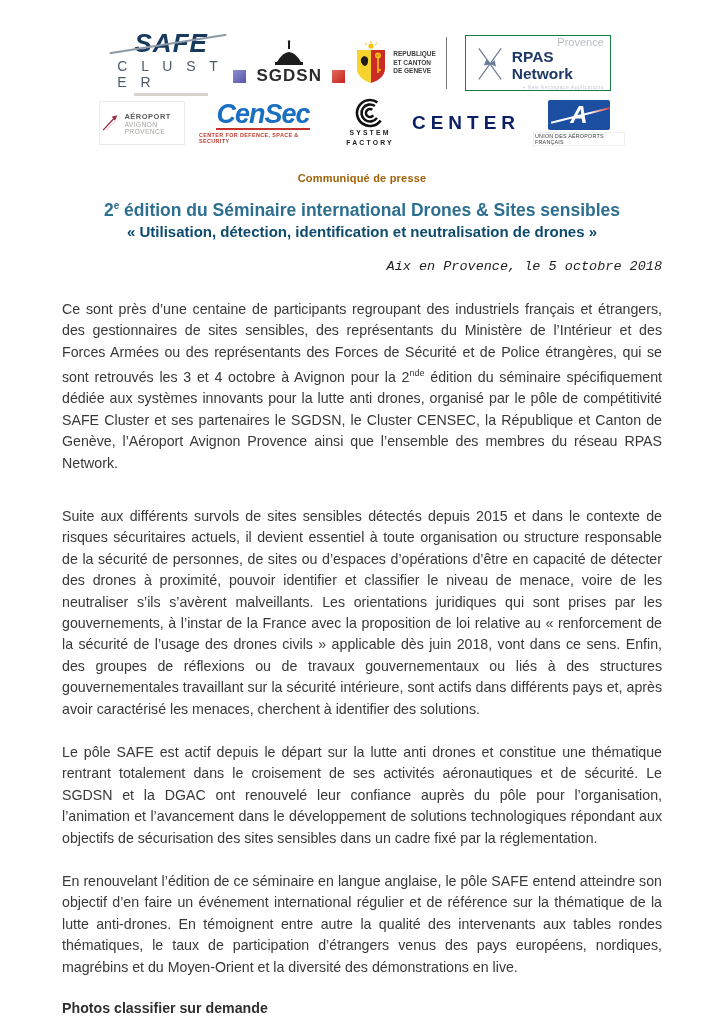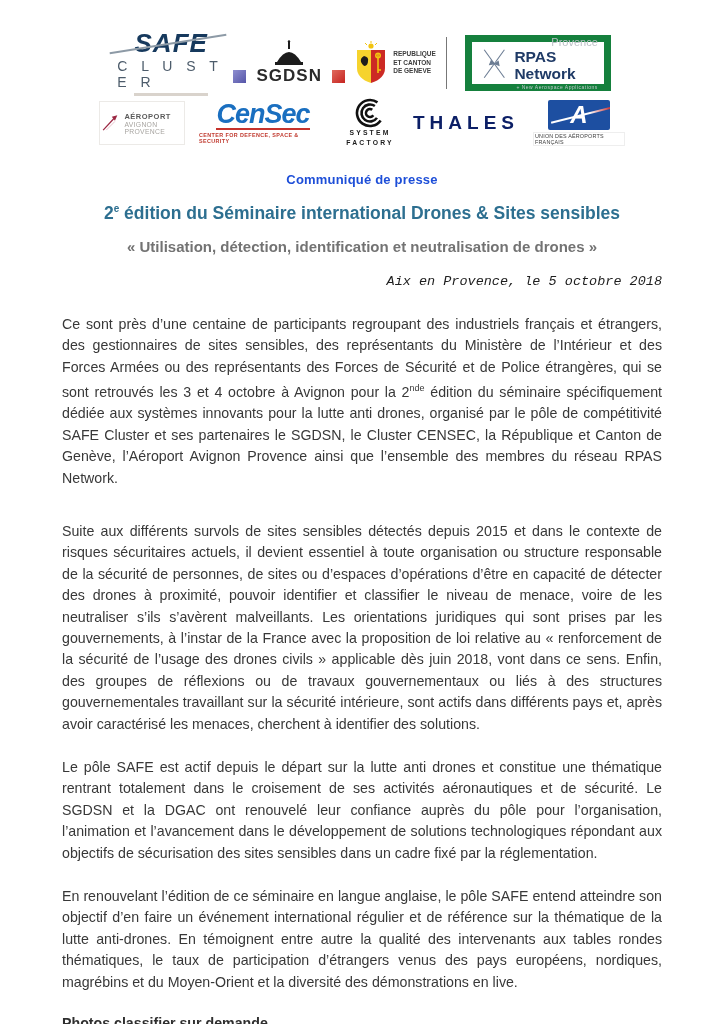--- a/index.html
+++ b/index.html
@@ -31,21 +31,21 @@
   .sgdsn-sq.left { background:linear-gradient(135deg,#8f8fd0,#5555a8); }
   .sgdsn-sq.right { background:linear-gradient(135deg,#e06a5d,#c62420); }
   .sgdsn-word { font-weight:bold; font-size:17px; color:#2b2b2b; letter-spacing:1px; }
 
   
   .geneve { flex-direction:row; gap:4px; align-items:center; }
   .geneve-text { font-size:6.5px; font-weight:bold; color:#3c3c3c; line-height:1.35; }
   .geneve-sep { width:1px; height:52px; background:#777; margin-left:6px; }
 
   
-  .rpas { width:146px; height:56px; border:7px solid #15803d; flex-direction:row; gap:4px; padding:3px 6px; background:#fff; }
+  .rpas { width:146px; height:56px; border:1px solid #15803d; flex-direction:row; gap:4px; padding:3px 6px; background:#fff; }
   .rpas-texts { display:flex; flex-direction:column; align-items:flex-end; }
   .rpas-region { font-size:11px; color:#b9bec4; line-height:1.1; }
   .rpas-name { font-size:15.5px; font-weight:bold; color:#1f3a66; line-height:1.1; }
   .rpas-tag { font-size:5px; color:#c3c8cd; letter-spacing:0.5px; margin-top:2px; }
 
   
   .avignon { width:86px; height:44px; border:1px solid #eceae7; flex-direction:row; gap:4px; background:#fff; }
   .avignon-texts { display:flex; flex-direction:column; }
   .avignon-l1 { font-size:7.5px; font-weight:bold; color:#5a5a5a; letter-spacing:0.5px; }
   .avignon-l2 { font-size:6.8px; color:#a7a4a0; letter-spacing:0.3px; }
@@ -64,24 +64,24 @@
   .thales-name { font-size:19px; font-weight:bold; letter-spacing:5px; color:#0c1f66; }
 
   
   .uaf { width:92px; }
   .uaf-badge { width:62px; height:30px; background:#1d4fa1; border-radius:2px; position:relative; display:flex; align-items:center; justify-content:center; overflow:hidden; }
   .uaf-letter { color:#ffffff; font-size:24px; font-weight:bold; font-style:italic; line-height:1; }
   .uaf-swoosh { position:absolute; left:2px; top:13px; width:72px; height:1.6px; background:linear-gradient(90deg,#ffffff 55%, #c33 85%, #ffffff 100%); transform:rotate(-14deg); }
   .uaf-tag { font-size:5.4px; color:#3c3c3c; margin-top:2px; letter-spacing:0.2px; border:1px solid #eee; padding:0 1px; }
 
   
-  .kicker { text-align:center; font-weight:bold; font-size:13px; color:#1d4ed8; margin-top:23px; letter-spacing:0.2px; }
+  .kicker { text-align:center; font-weight:bold; font-size:11px; color:#a16207; margin-top:23px; letter-spacing:0.2px; }
   .title { text-align:center; font-weight:bold; font-size:17.5px; color:#2d6f90; margin-top:16px; }
   .title sup { font-size:10px; }
-  .subtitle { text-align:center; font-weight:bold; font-size:15px; color:#737373; margin-top:14px; }
+  .subtitle { text-align:center; font-weight:bold; font-size:15px; color:#0c4a6e; margin-top:2px; }
   .dateline { text-align:right; font-style:italic; font-size:13.5px; color:#1f1f1f; margin-top:19px;font-family:Liberation Mono, monospace; }
 
   .body-text { margin-top:25px; }
   .para { font-size:14.2px; line-height:21.4px; text-align:justify; color:#383838; margin-bottom:22px; }
   .para sup { font-size:9px; }
 
   .photos-note { font-weight:bold; font-size:14.2px; color:#2f2f2f; margin-top:10px; }
 </style>
 </head>
 <body>
@@ -182,21 +182,21 @@
             <path d="M15 2 a13 13 0 1 0 13 13" stroke-width="2.6"></path>
           </g>
         </svg>
         <div class="sysfac-text">
           <div>SYSTEM</div>
           <div>FACTORY</div>
         </div>
       </div>
 
       <div class="logo-box thales">
-        <span class="thales-name">THALES</span>
+        <span class="thales-name">CENTER</span>
       </div>
 
       <div class="logo-box uaf">
         <div class="uaf-badge">
           <span class="uaf-letter">A</span>
           <span class="uaf-swoosh"></span>
         </div>
         <span class="uaf-tag">UNION DES AÉROPORTS FRANÇAIS</span>
       </div>
 

